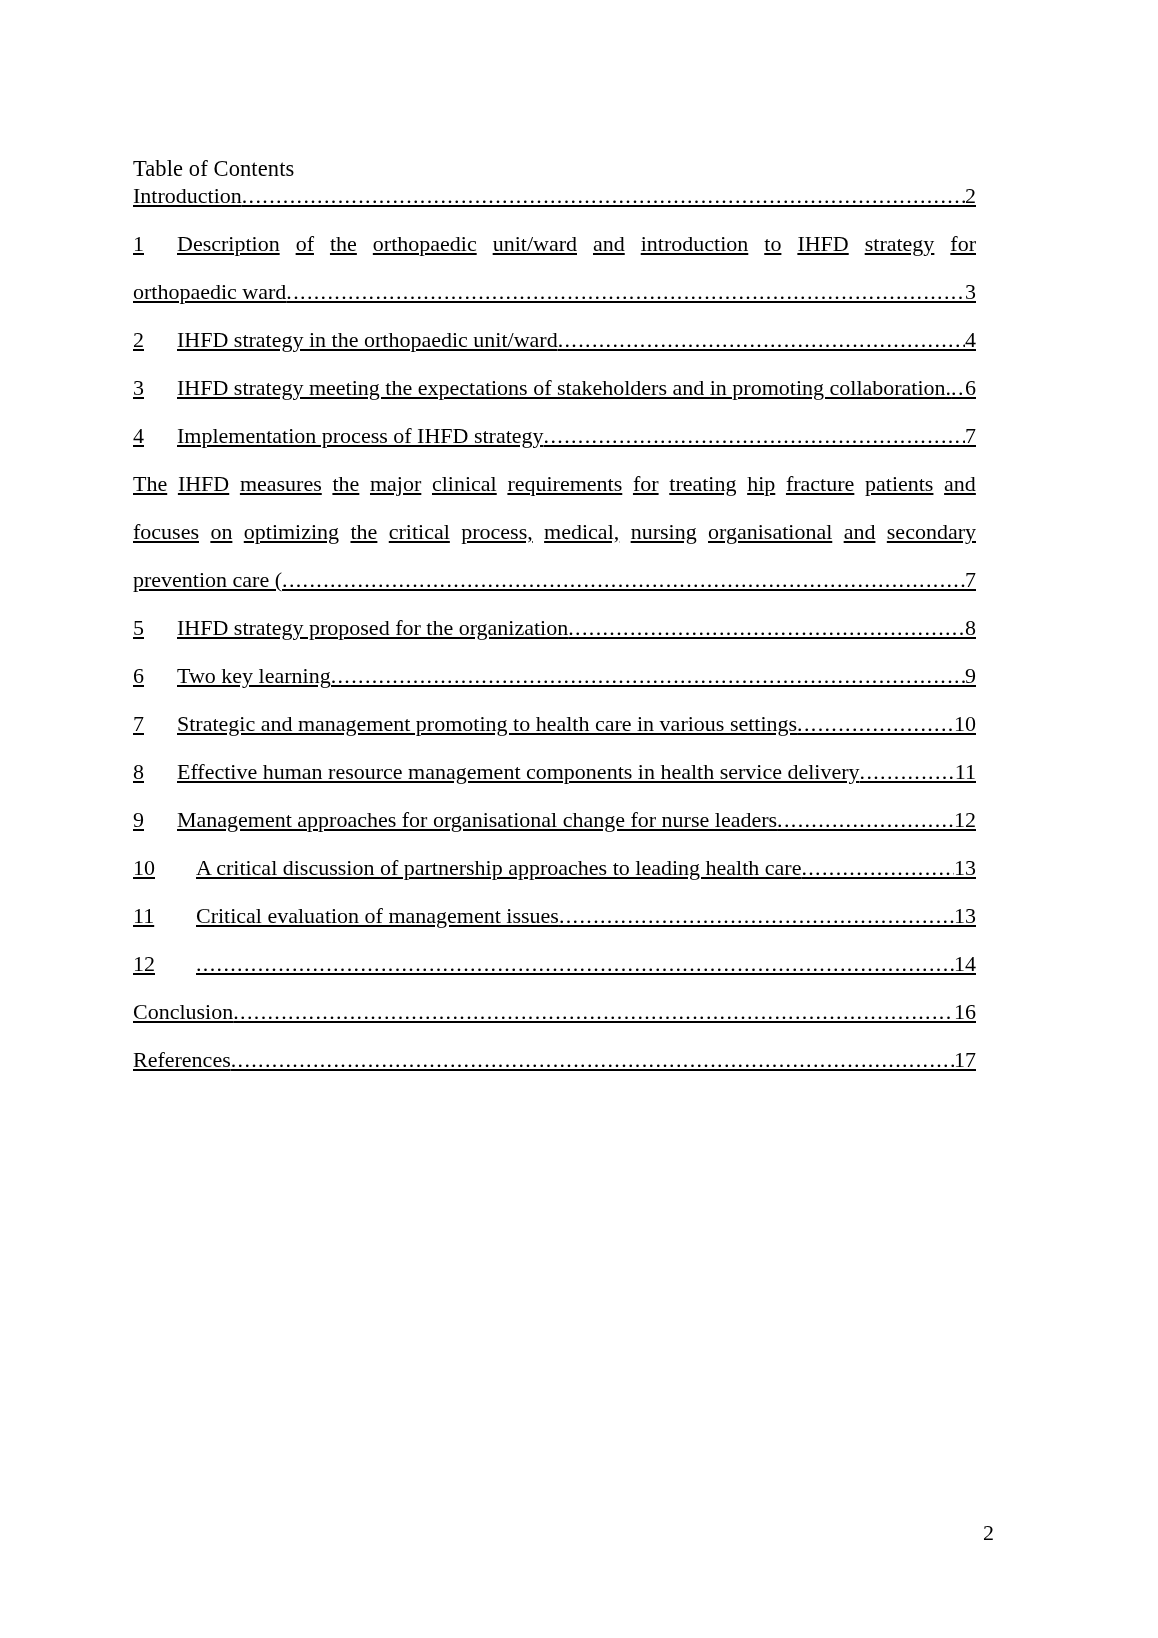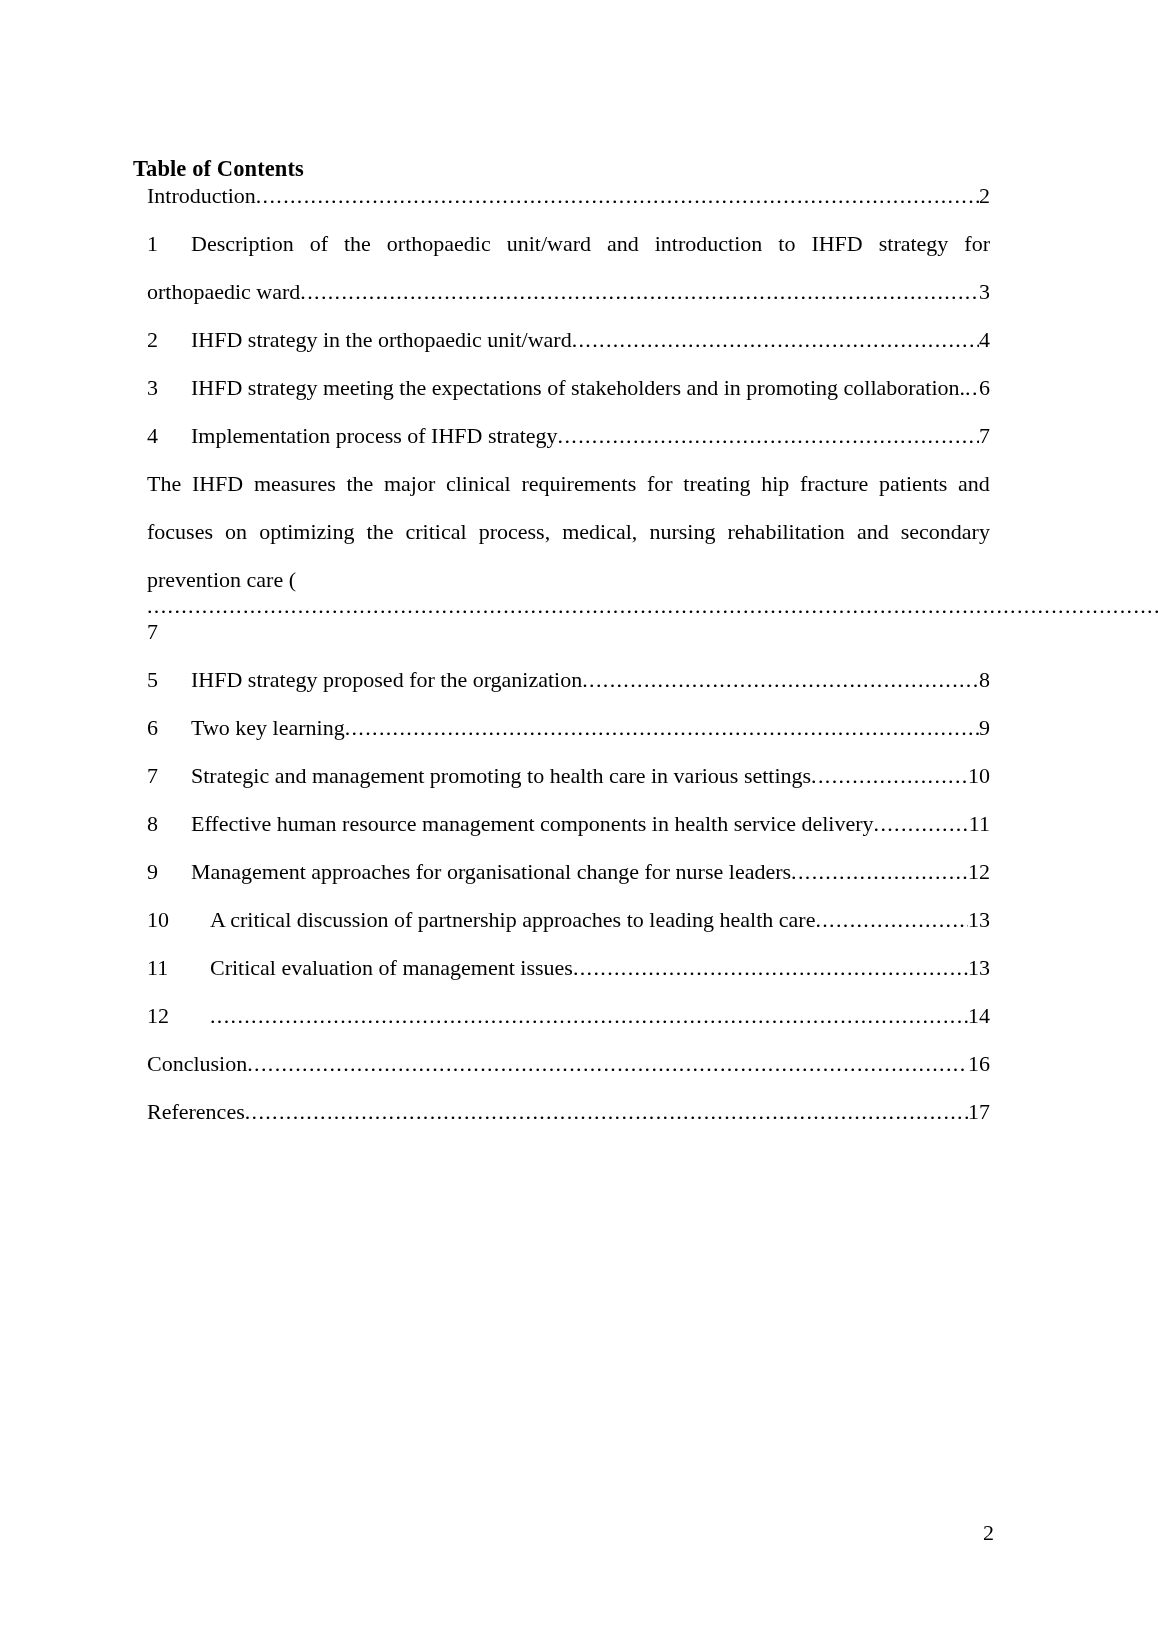--- a/index.html
+++ b/index.html
@@ -28,37 +28,38 @@
   }
 
   .content {
     position: absolute;
     left: 133px;
     top: 155px;
     width: 843px;
   }
 
   .toc-heading {
-    font-weight: bold;
+    font-weight: normal;
     font-size: 22.5px;
     line-height: 27px;
     letter-spacing: 0.1px;
     margin: 0 0 1px 0;
     text-align: left;
   }
 
   
   .toc-entry {
     font-size: 22px;
     line-height: 26px;
-    margin: 14px;
+    margin: 0;
     text-align: justify;
     text-justify: inter-word;
     color: #000;
     position: relative;
+    text-decoration: underline;
   }
 
   
   .toc-entry + .toc-entry,
   .toc-entry + .toc-para,
   .toc-para + .toc-entry {
     margin-top: 22px;
   }
 
   
@@ -147,21 +148,20 @@
     white-space: nowrap;
     width: 100%;
   }
   .toc-para .pline + .pline { margin-top: 22px; justify-content: space-between; }
   .toc-para .plast {
     display: flex;
     align-items: baseline;
     width: 100%;
     white-space: nowrap;
     margin-top: 22px;
-    flex-direction: column;
   }
   .toc-para .plast .etitle { flex: 0 0 auto; }
   .toc-para .plast .leader {
     flex: 1 1 auto;
     overflow: hidden;
     white-space: nowrap;
     letter-spacing: 1.35px;
     font-size: 22px;
   }
   .toc-para .plast .epage { flex: 0 0 auto; }
@@ -252,21 +252,21 @@
       </div>
       <div class="pline">
         <span>focuses</span>
         <span>on</span>
         <span>optimizing</span>
         <span>the</span>
         <span>critical</span>
         <span>process,</span>
         <span>medical,</span>
         <span>nursing</span>
-        <span>rehabilitation</span>
+        <span>organisational</span>
         <span>and</span>
         <span>secondary</span>
       </div>
       <div class="plast">
         <span class="etitle">prevention care (</span>
         <span class="leader">................................................................................................................................................................................................................................................................</span>
         <span class="epage">7</span>
       </div>
     </div>
 

